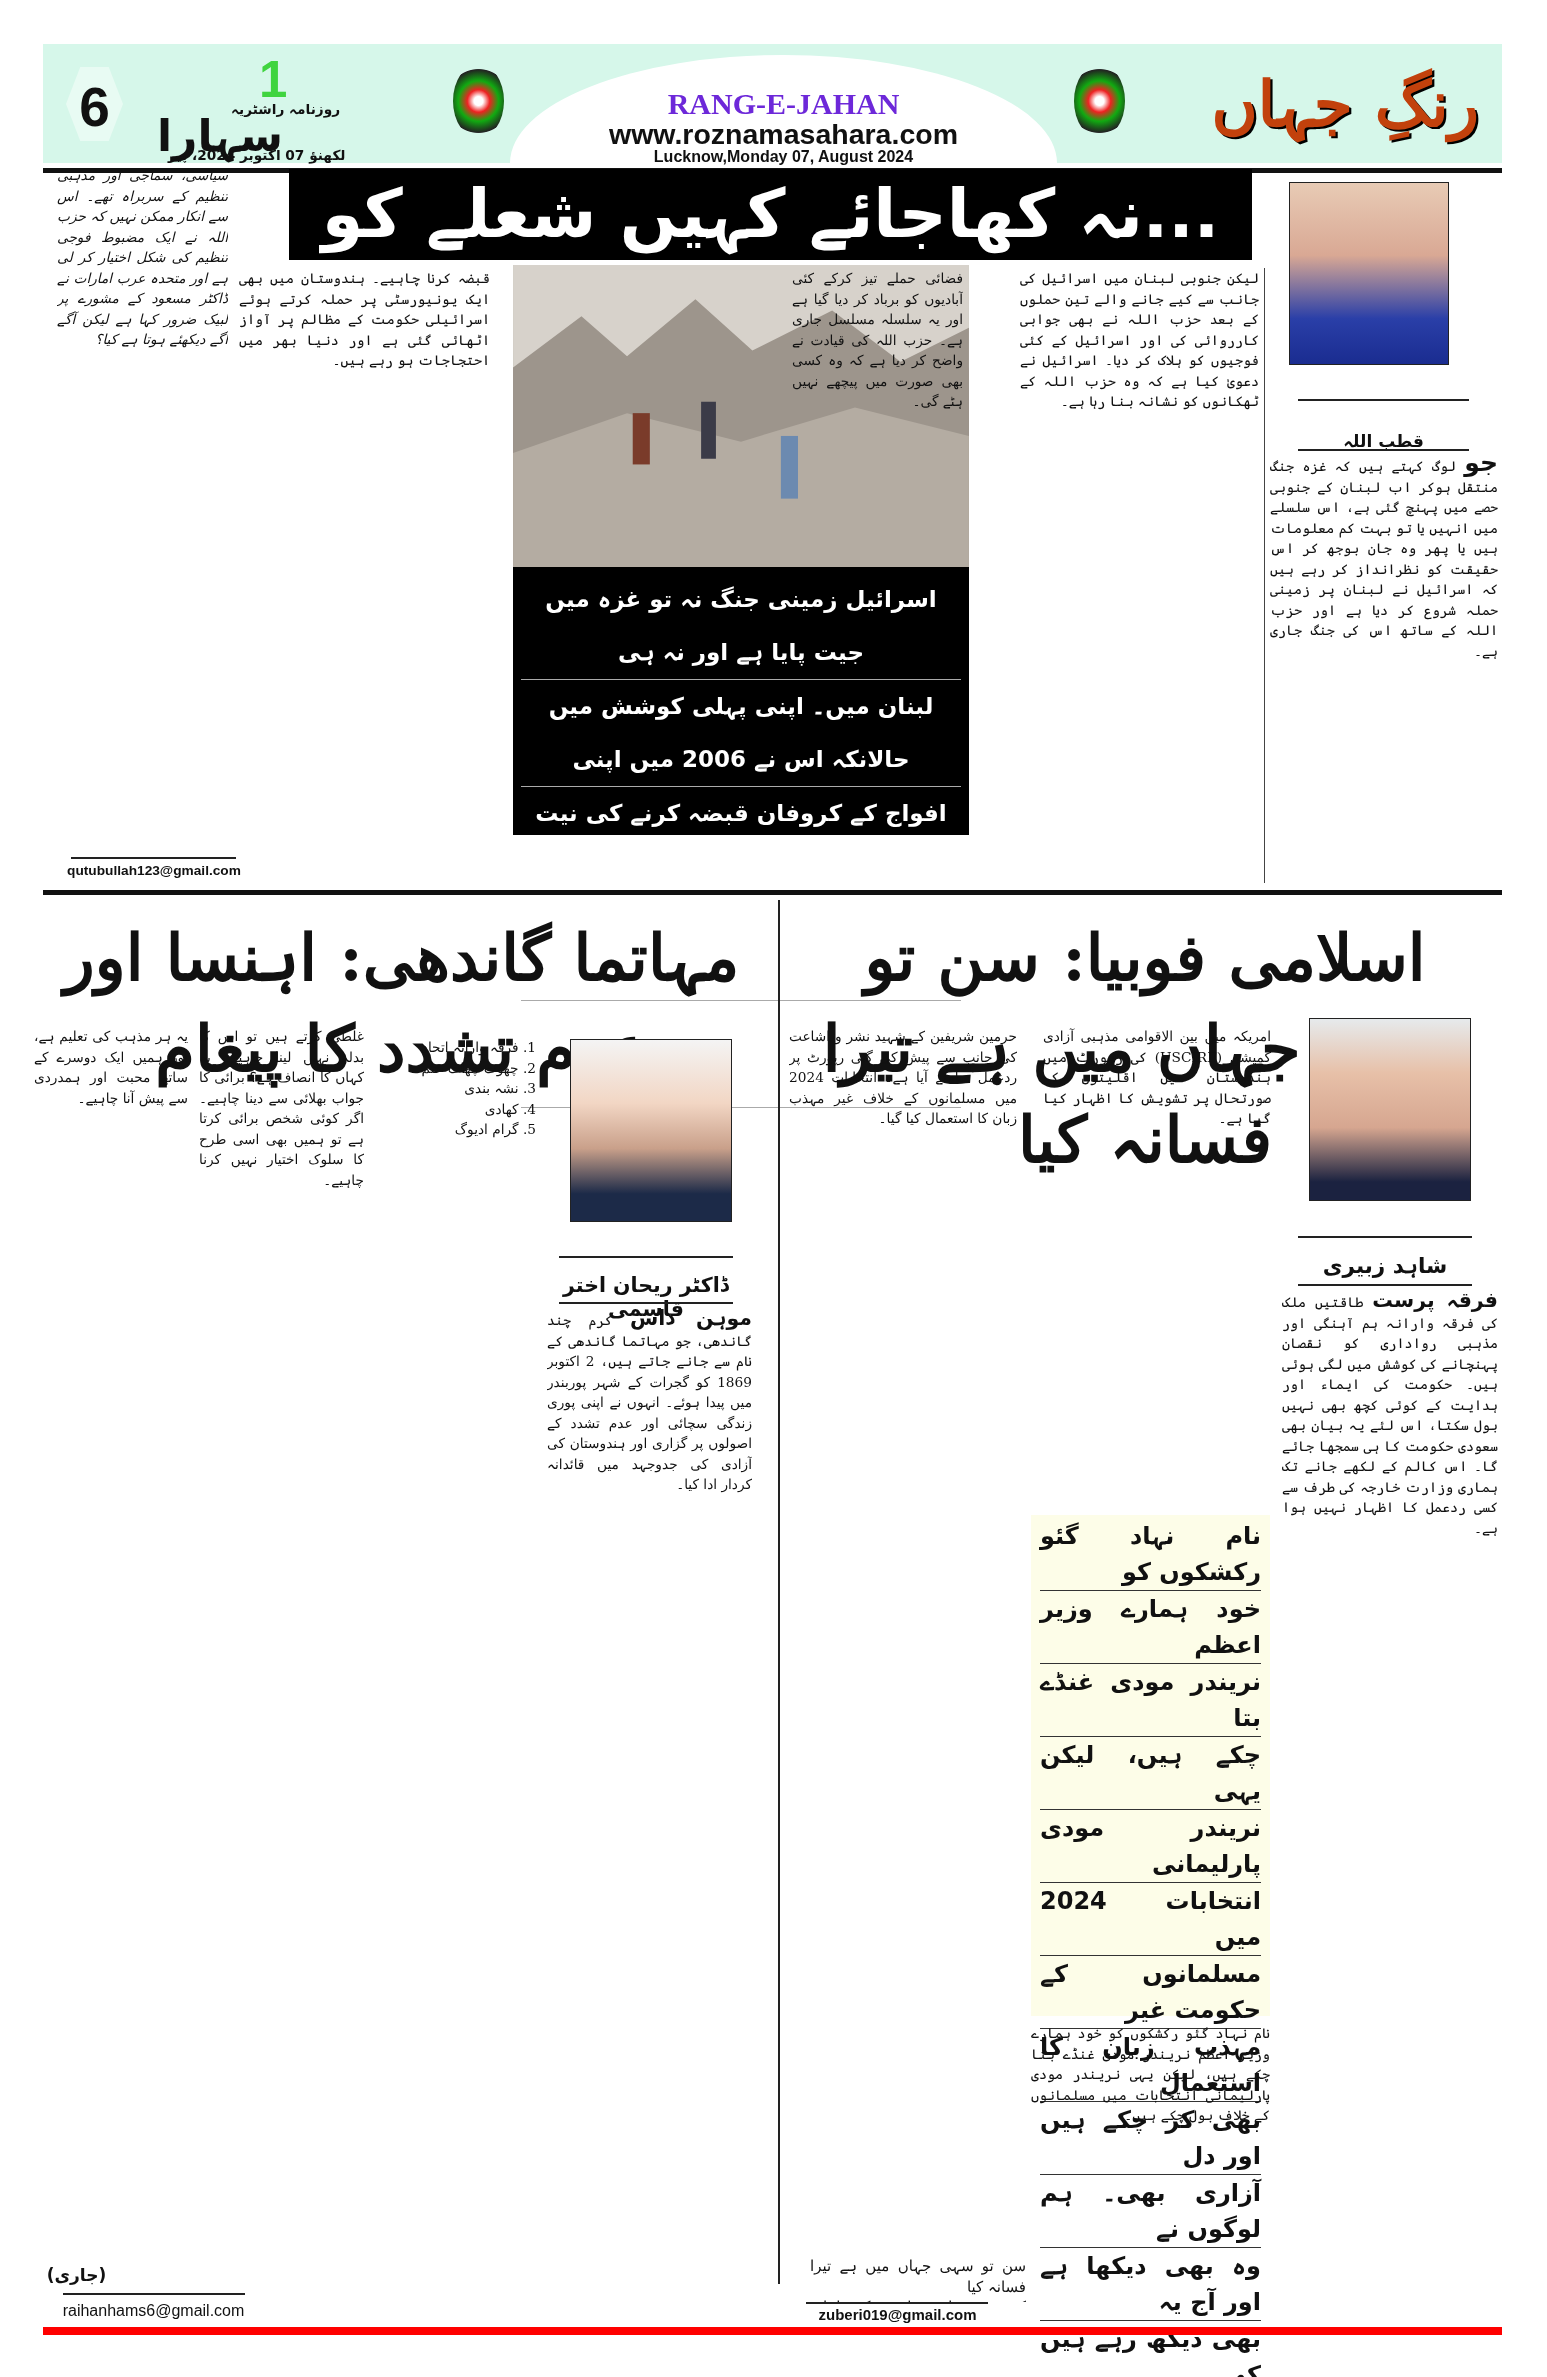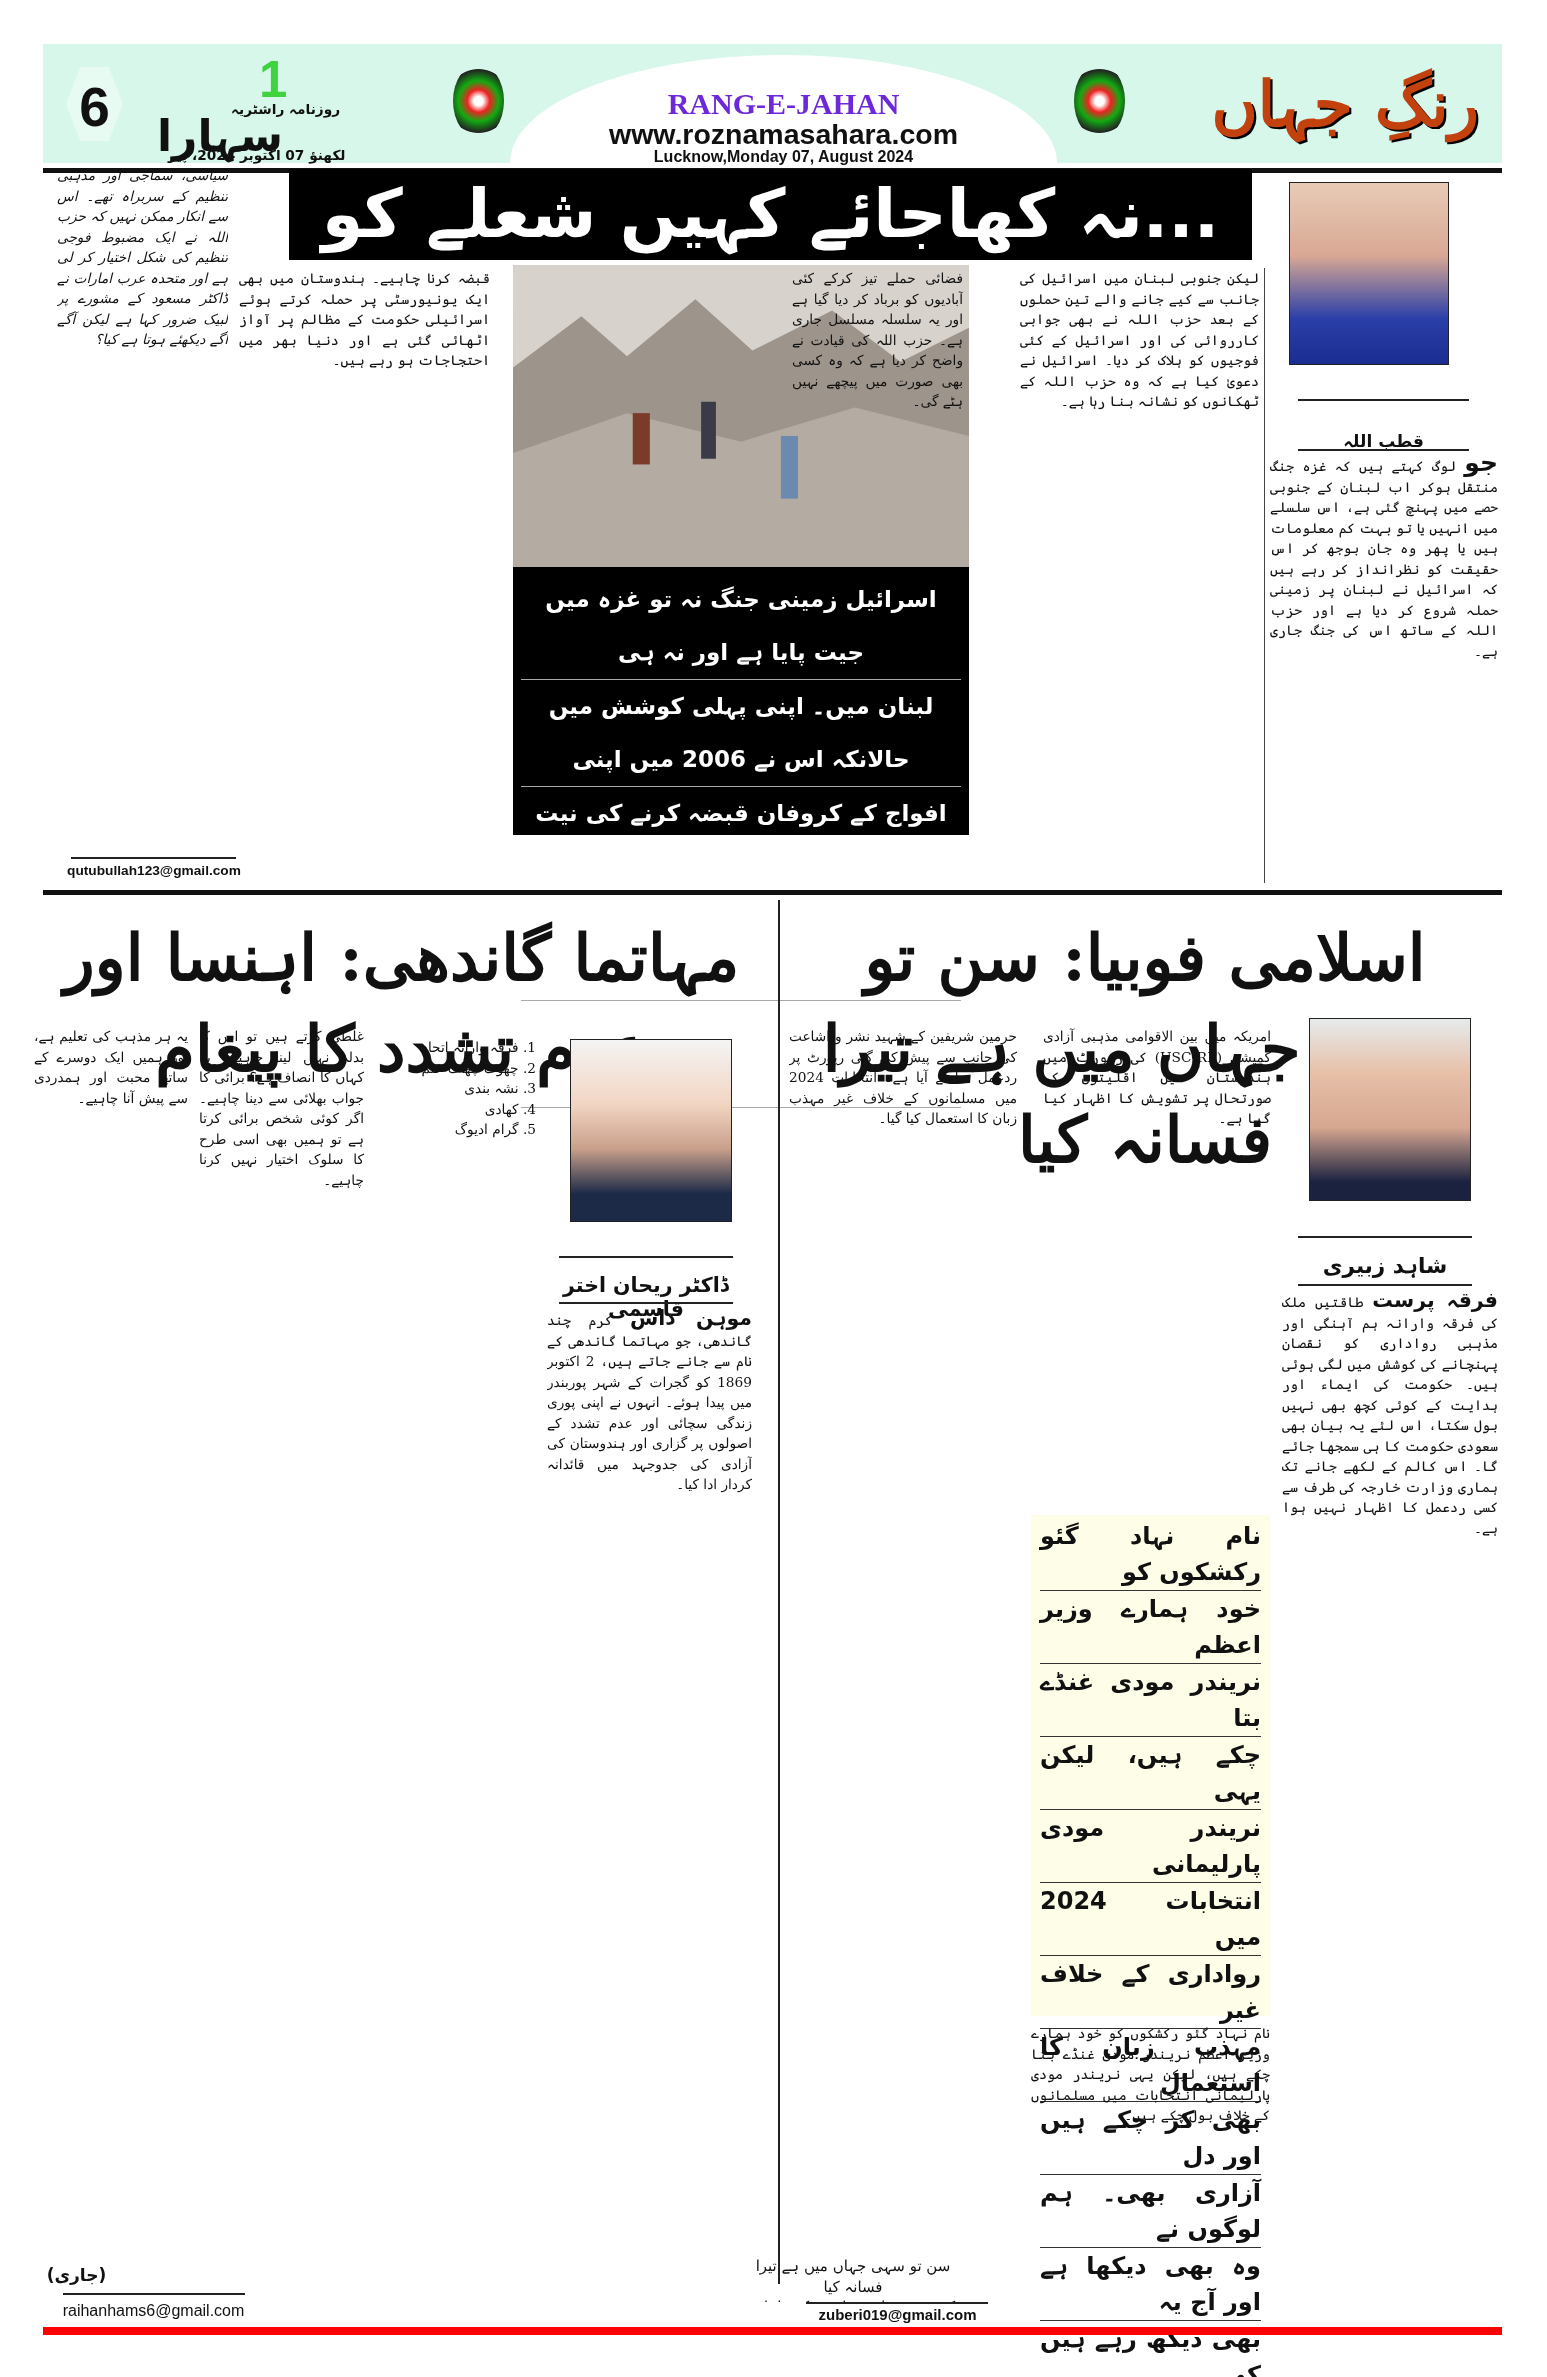--- a/index.html
+++ b/index.html
@@ -174,32 +174,32 @@
 </div>
 <div class="col" style="left:1043px;top:1026px;width:228px;height:484px;">امریکہ میں بین الاقوامی مذہبی آزادی کمیشن (USCIRF) کی رپورٹ میں ہندوستان میں اقلیتوں کی صورتحال پر تشویش کا اظہار کیا گیا ہے۔</div>
 
 <div class="abs pull-box">
   <span>نام نہاد گئو رکشکوں کو</span>
   <span>خود ہمارے وزیر اعظم</span>
   <span>نریندر مودی غنڈے بتا</span>
   <span>چکے ہیں، لیکن یہی</span>
   <span>نریندر مودی پارلیمانی</span>
   <span>انتخابات 2024 میں</span>
-  <span>رواداری کے خلاف غیر</span>
+  <span>مسلمانوں کے حکومت غیر</span>
   <span>مہذب زبان کا استعمال</span>
   <span>بھی کر چکے ہیں اور دل</span>
   <span>آزاری بھی۔ ہم لوگوں نے</span>
   <span>وہ بھی دیکھا ہے اور آج یہ</span>
   <span>بھی دیکھ رہے ہیں کہ</span>
 
 </div>
 
 <div class="col" style="left:1031px;top:2023px;width:239px;height:285px;">نام نہاد گئو رکشکوں کو خود ہمارے وزیر اعظم نریندر مودی غنڈے بتا چکے ہیں، لیکن یہی نریندر مودی پارلیمانی انتخابات میں مسلمانوں کے خلاف بول چکے ہیں۔</div>
 <div class="col" style="left:789px;top:1026px;width:228px;height:1225px;">حرمین شریفین کے شہید نشر و اشاعت کی جانب سے پیش کی گئی رپورٹ پر ردعمل سامنے آیا ہے۔ انتخابات 2024 میں مسلمانوں کے خلاف غیر مہذب زبان کا استعمال کیا گیا۔</div>
-<div class="col" style="left:745px;top:2256px;width:216px;height:46px;text-align:center;font-size:15px;">
+<div class="col" style="left:810px;top:2256px;width:216px;height:46px;font-size:15px;">
   <div>سن تو سہی جہاں میں ہے تیرا فسانہ کیا</div>
   <div>کہتی ہے خلق خدا تجھ کو غائبانہ کیا</div>
 </div>
 <div class="hr" style="left:806px;top:2302px;width:182px;"></div>
 <div class="email" style="left:795px;top:2306px;width:205px;font-size:15px;">zuberi019@gmail.com</div>
 
 <div class="abs footer-red"></div>
 
 
 </body></html>

